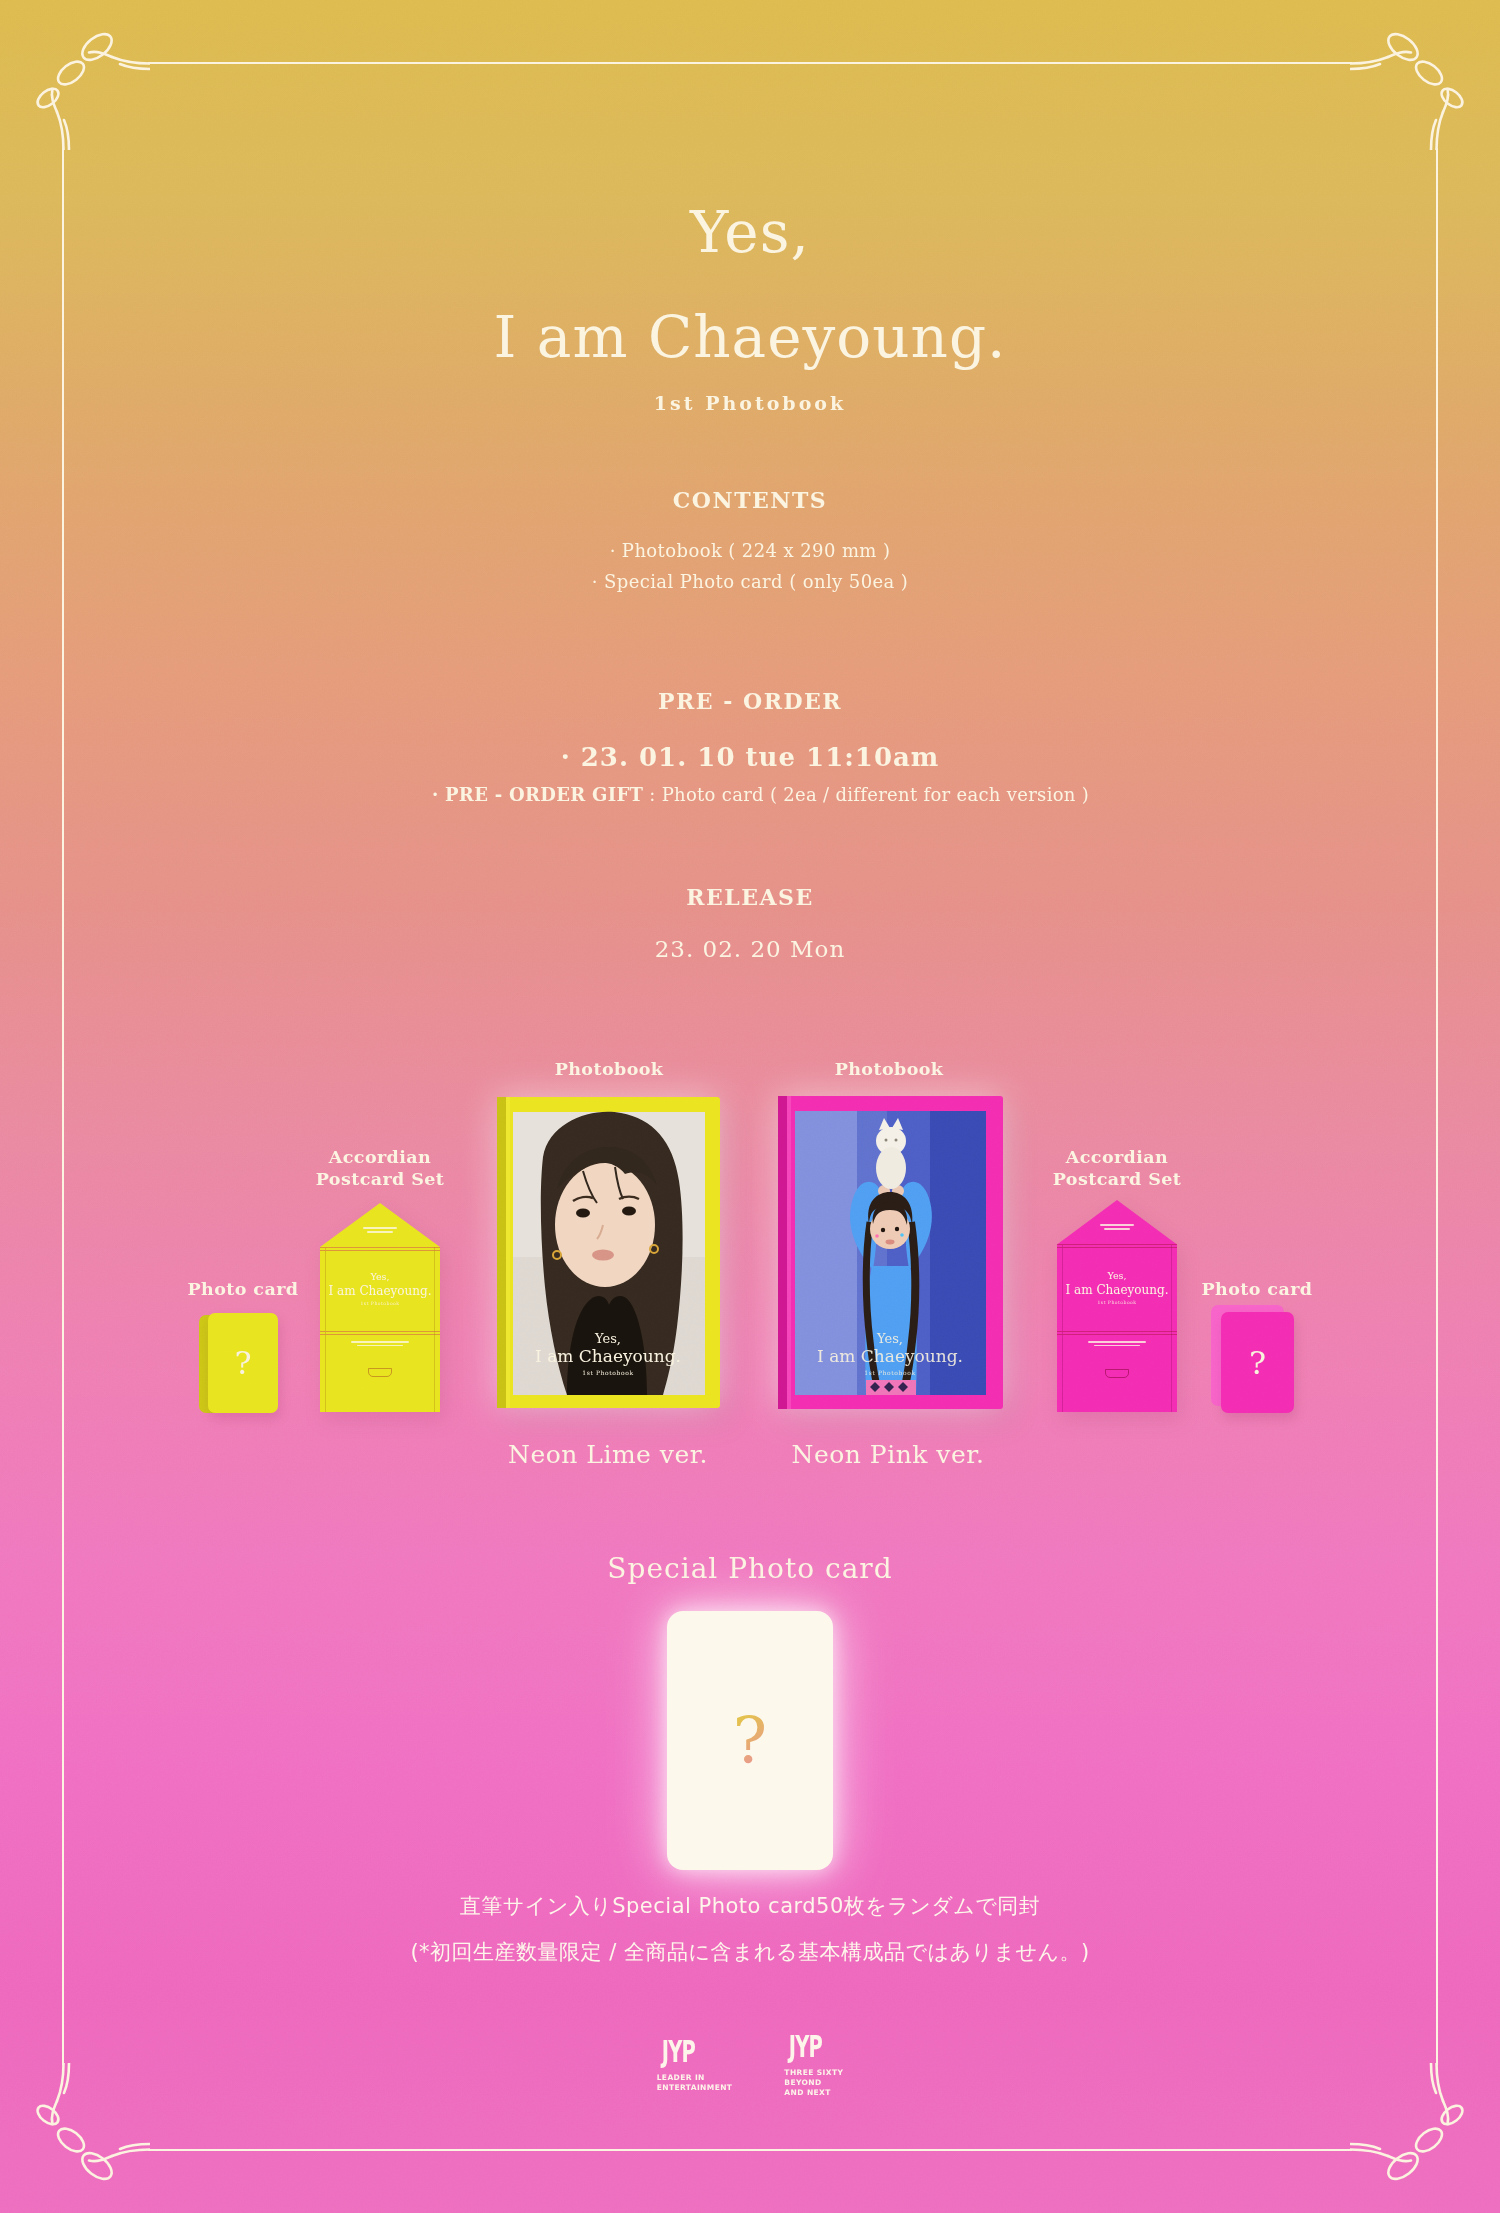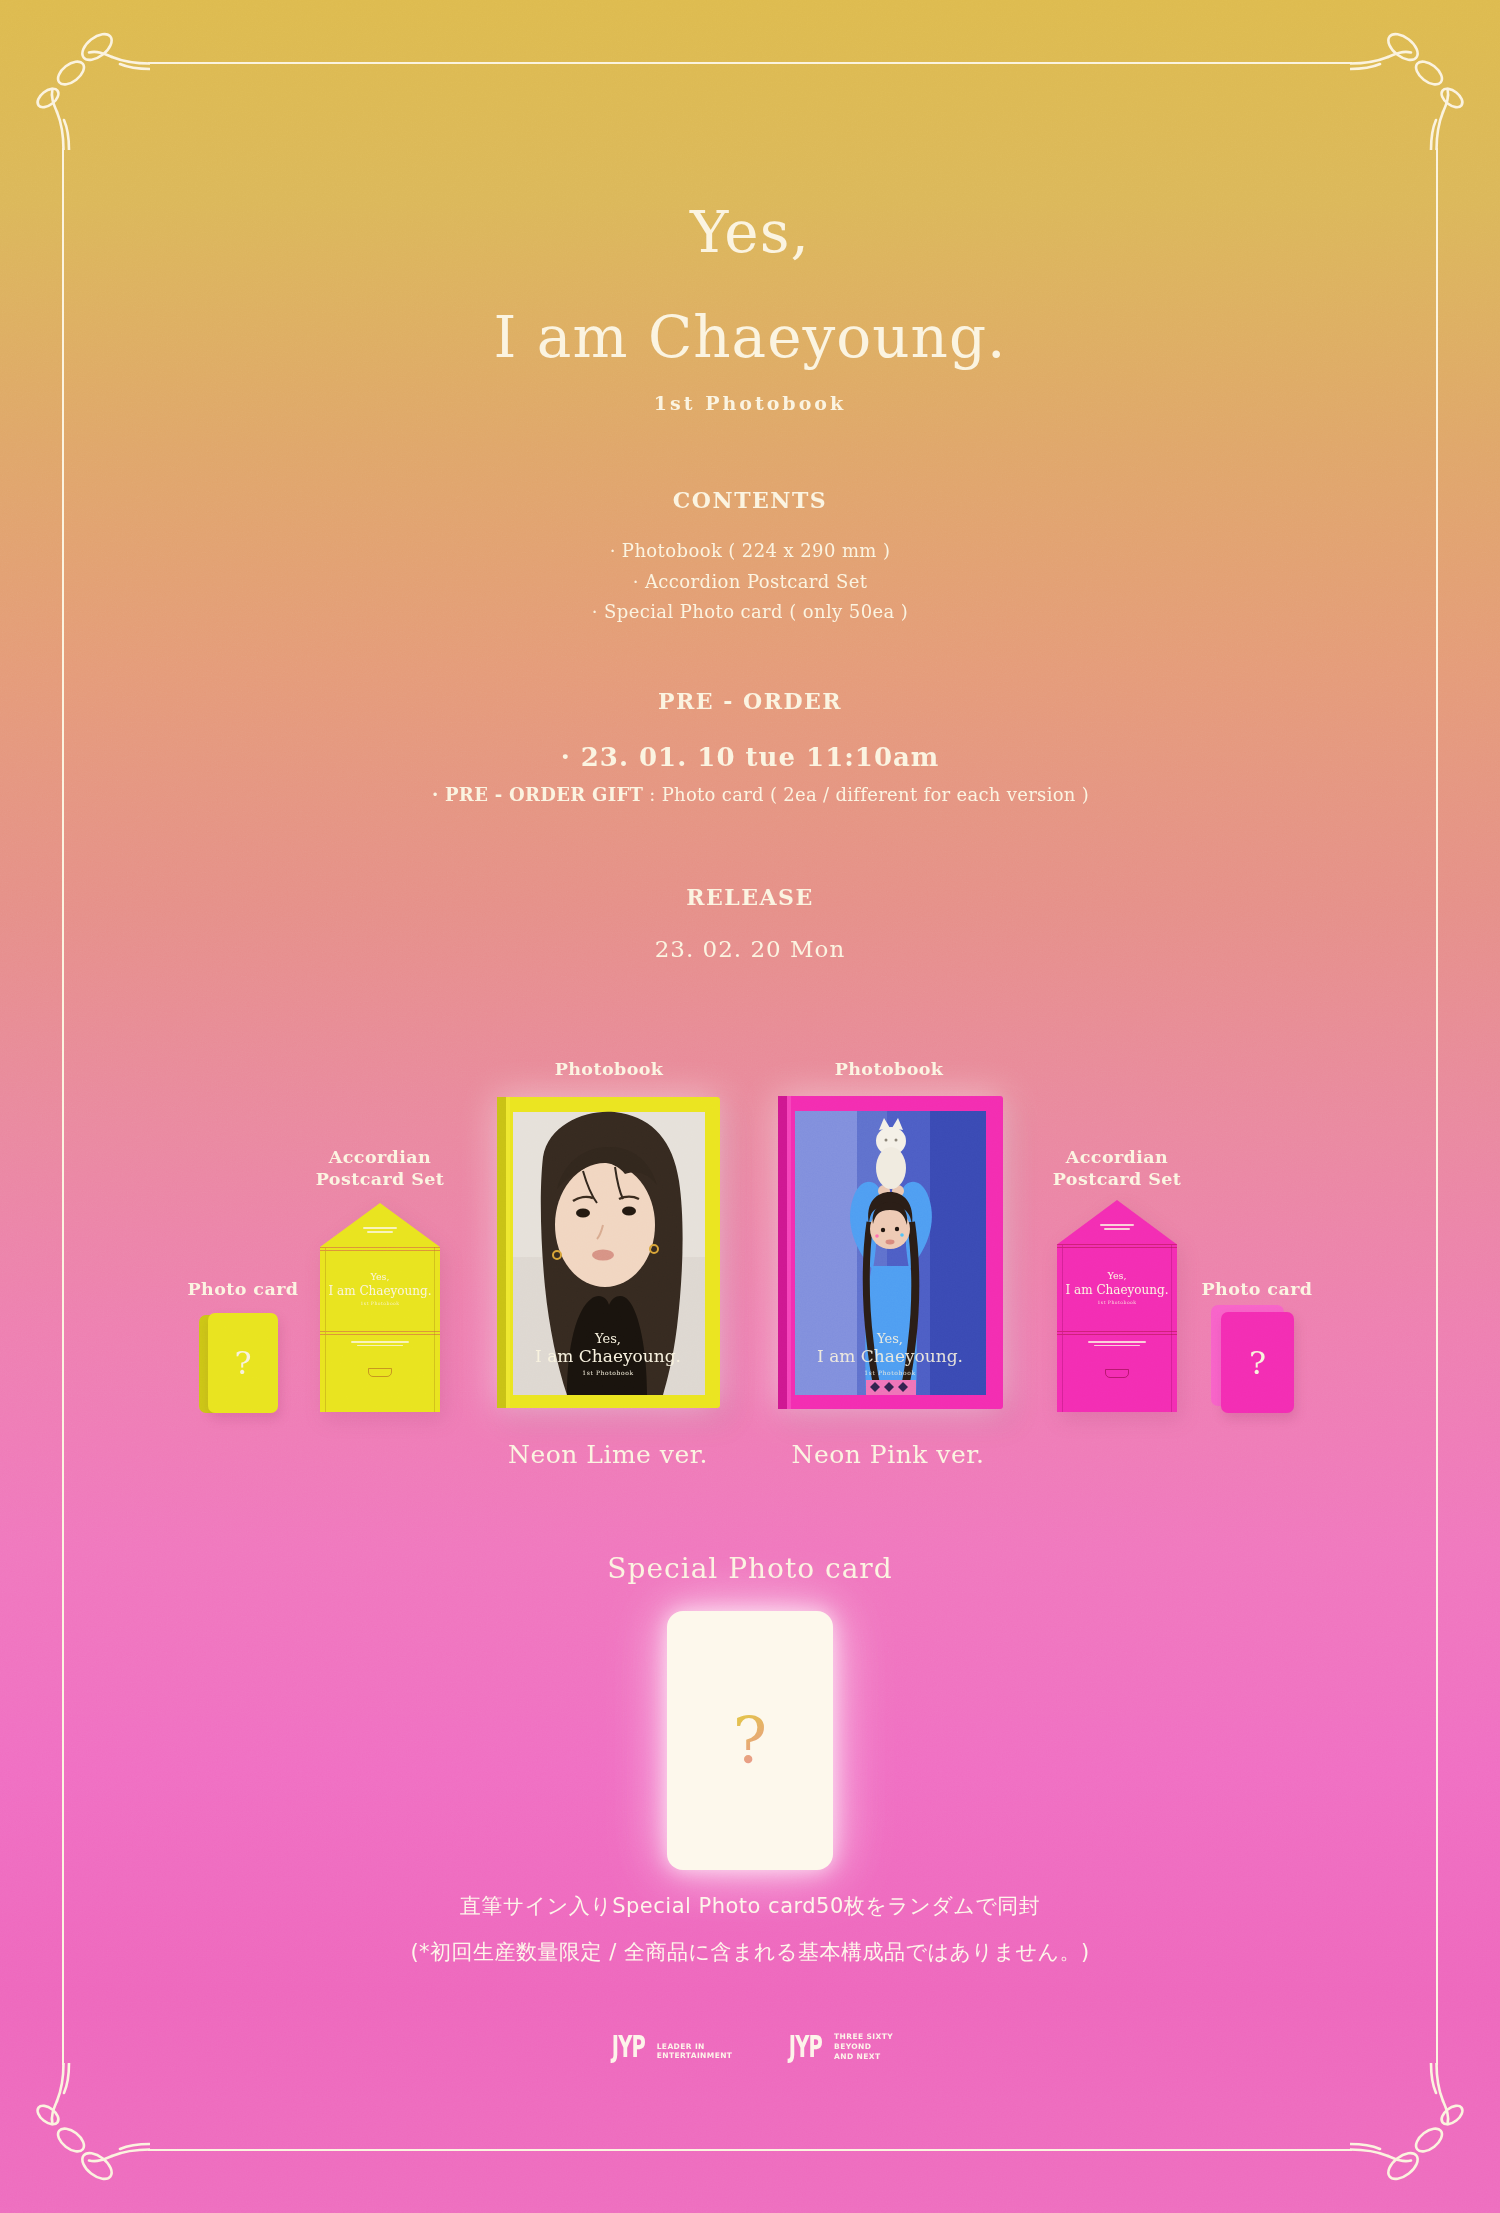--- a/index.html
+++ b/index.html
@@ -92,21 +92,21 @@
     background:#fdf8ec;box-shadow:0 0 55px rgba(255,240,250,.85),0 0 20px rgba(255,255,255,.65);}
   .note{font-family:"DejaVu Sans","Liberation Sans",sans-serif;font-size:21px;
     letter-spacing:.5px;color:#fdf6ea;}
   .note1{top:1892px;}
   .note2{top:1938px;}
 
   
   .footer{position:absolute;top:2032px;left:0;width:100%;display:flex;
     justify-content:center;align-items:center;gap:52px;
     font-family:"DejaVu Sans","Liberation Sans",sans-serif;color:#fdf4ea;}
-  .jyp-logo{display:flex;align-items:flex-end;gap:7px;}
+  .jyp-logo{display:flex;align-items:flex-start;gap:7px;flex-direction:column;}
   .jyp-mark{font-weight:bold;font-size:25px;letter-spacing:-1px;
     transform:scale(.78,1.22);transform-origin:center;}
   .jyp-text{font-size:7.5px;font-weight:bold;letter-spacing:.4px;line-height:1.3;text-align:left;}
 
   .grain{position:absolute;inset:0;mix-blend-mode:overlay;opacity:.55;pointer-events:none;}
   .cover-text{font-family:"DejaVu Serif","Liberation Serif",serif;fill:#f8f2df;}
 </style>
 </head>
 <body>
 
@@ -145,21 +145,20 @@
       <use href="#flourish"></use>
     </svg>
 
   <div class="ctr title t1">Yes,</div>
   <div class="ctr title t2">I am Chaeyoung.</div>
   <div class="ctr subtitle">1st Photobook</div>
 
   <div class="ctr h-slab contents-h">CONTENTS</div>
   <div class="ctr contents-list">
     <div>·  Photobook ( 224 x 290 mm )</div>
-    <div>·  Accordion Postcard Set</div>
     <div>·  Special Photo card ( only 50ea )</div>
   </div>
 
   <div class="ctr h-slab preorder-h">PRE - ORDER</div>
   <div class="ctr preorder-date">·  23. 01. 10 tue 11:10am</div>
   <div class="ctr gift-line"><b>·  PRE - ORDER GIFT</b><span> : Photo card ( 2ea / different for each version )</span></div>
 
   <div class="ctr h-slab release-h">RELEASE</div>
   <div class="ctr release-date">23. 02. 20 Mon</div>
 

